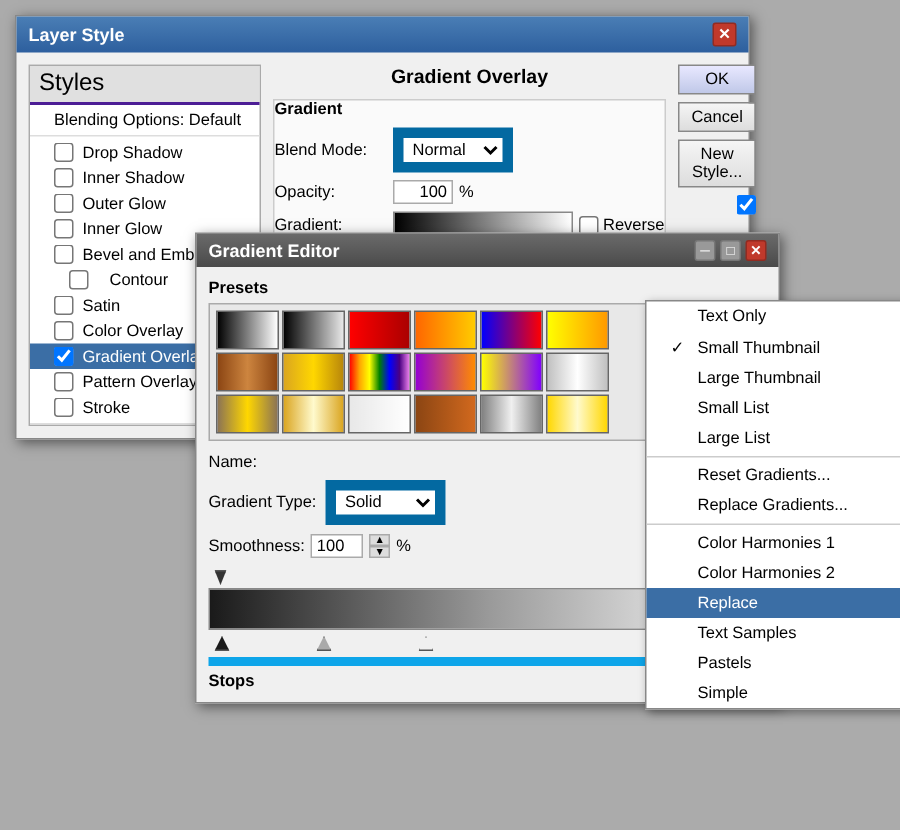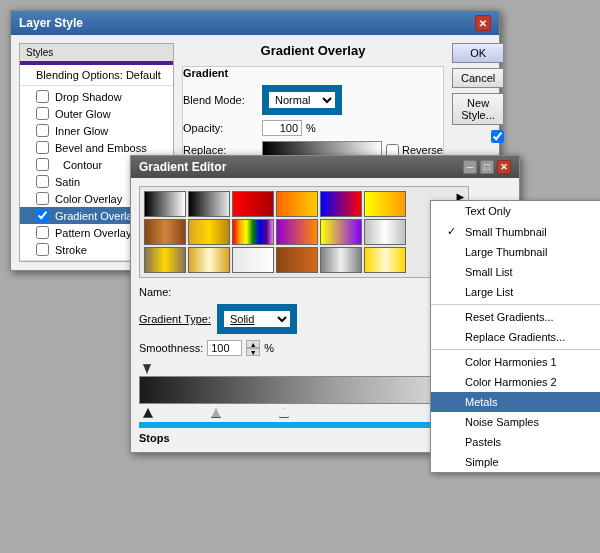--- a/index.html
+++ b/index.html
@@ -42,22 +42,22 @@
     
     .layer-sidebar {
       width: 155px;
       border: 1px solid #aaa;
       background: white;
       flex-shrink: 0;
     }
     .sidebar-header {
       background: #e0e0e0;
       padding: 3px 6px;
-      font-size: 10px;
-      border-bottom: 4px solid #4c1d95;
+      font-size: 16px;
+      border-bottom: 2px solid #4c1d95;
     }
     .sidebar-section {
       padding: 2px 0;
       border-bottom: 1px solid #ddd;
     }
     .sidebar-item {
       padding: 2px 6px 2px 16px;
       font-size: 11px;
       cursor: pointer;
       display: flex;
@@ -230,21 +230,20 @@
       padding: 2px 4px;
       font-size: 11px;
       width: 120px;
     }
     .ge-type-row {
       display: flex;
       align-items: center;
       gap: 6px;
       margin-bottom: 6px;
       font-size: 11px;
-      text-decoration: underline;
     }
     .ge-smoothness-row {
       display: flex;
       align-items: center;
       gap: 4px;
       margin-bottom: 8px;
       font-size: 11px;
     }
     .ge-smooth-input {
       border: 1px solid #aaa;
@@ -325,31 +324,35 @@
           <span>Blending Options: Default</span>
         </div>
       </div>
       <div class="sidebar-section">
         <div class="sidebar-item">
           <input type="checkbox" style="">
           <span>Drop Shadow</span>
         </div>
         <div class="sidebar-item">
           <input type="checkbox" style="">
+          <span>Inner Shadow</span>
+        </div>
+        <div class="sidebar-item">
+          <input type="checkbox" style="">
           <span>Outer Glow</span>
         </div>
         <div class="sidebar-item">
           <input type="checkbox" style="">
           <span>Inner Glow</span>
         </div>
         <div class="sidebar-item">
           <input type="checkbox" style="">
           <span>Bevel and Emboss</span>
         </div>
-        <div class="sidebar-item" style="padding-left:16px;gap:12px;">
+        <div class="sidebar-item" style="padding-left:26px;gap:12px;">
           <input type="checkbox" style="">
           <span>Contour</span>
         </div>
         <div class="sidebar-item">
           <input type="checkbox" style="">
           <span>Satin</span>
         </div>
         <div class="sidebar-item">
           <input type="checkbox" style="">
           <span>Color Overlay</span>
@@ -378,21 +381,21 @@
           <select class="form-select">
             <option>Normal</option>
           </select>
         </div>
         <div class="form-row">
           <span class="form-label">Opacity:</span>
           <input class="form-input-num" type="text" value="100" style="">
           <span>%</span>
         </div>
         <div class="form-row">
-          <span class="form-label">Replace:</span>
+          <span class="form-label">Gradient:</span>
           <div class="gradient-bar"></div>
           <div class="checkbox-row">
             <input type="checkbox" style="">
             <span>Reverse</span>
           </div>
         </div>
         <div class="form-row">
           <span class="form-label">Style:</span>
           <select class="form-select">
             <option>Linear</option>
@@ -422,20 +425,21 @@
     <span>Gradient Editor</span>
     <div class="ge-titlebar-btns">
       <div class="ge-titlebar-btn">─</div>
       <div class="ge-titlebar-btn">□</div>
       <div class="ge-titlebar-btn ge-titlebar-close">✕</div>
     </div>
   </div>
   <div class="ge-body">
     <div style="display:flex; gap:8px;">
       <div style="flex:1;">
+        <div class="presets-label">Presets</div>
         <div class="presets-container">
           <div class="presets-grid" id="presets-grid">
           <div class="preset-swatch" title="black-white" style="background: linear-gradient(to right, rgb(0, 0, 0), rgb(255, 255, 255));"></div>
               <div class="preset-swatch" title="black-transparent" style="background: linear-gradient(to right, rgb(0, 0, 0), rgba(0, 0, 0, 0));"></div>
               <div class="preset-swatch" title="red" style="background: linear-gradient(to right, rgb(255, 0, 0), rgb(170, 0, 0));"></div>
               <div class="preset-swatch" title="orange-yellow" style="background: linear-gradient(to right, rgb(255, 102, 0), rgb(255, 204, 0));"></div>
               <div class="preset-swatch" title="blue-red" style="background: linear-gradient(to right, rgb(0, 0, 255), rgb(255, 0, 0));"></div>
               <div class="preset-swatch" title="yellow" style="background: linear-gradient(to right, rgb(255, 255, 0), rgb(255, 153, 0));"></div>
               <div class="preset-swatch" title="copper" style="background: linear-gradient(to right, rgb(139, 69, 19), rgb(205, 133, 63), rgb(139, 69, 19));"></div>
               <div class="preset-swatch" title="gold" style="background: linear-gradient(to right, rgb(218, 165, 32), rgb(255, 215, 0), rgb(184, 134, 11));"></div>
@@ -531,25 +535,25 @@
     <div class="context-menu-item">
       <span class="checkmark"></span>
       <span>Color Harmonies 1</span>
     </div>
     <div class="context-menu-item">
       <span class="checkmark"></span>
       <span>Color Harmonies 2</span>
     </div>
     <div class="context-menu-item active-item">
       <span class="checkmark"></span>
-      <span>Metals</span>
-    </div>
-    <div class="context-menu-item">
-      <span class="checkmark"></span>
-      <span>Noise Samples</span>
+      <span>Replace</span>
+    </div>
+    <div class="context-menu-item">
+      <span class="checkmark"></span>
+      <span>Text Samples</span>
     </div>
     <div class="context-menu-item">
       <span class="checkmark"></span>
       <span>Pastels</span>
     </div>
     <div class="context-menu-item">
       <span class="checkmark"></span>
       <span>Simple</span>
     </div>
   </div>

